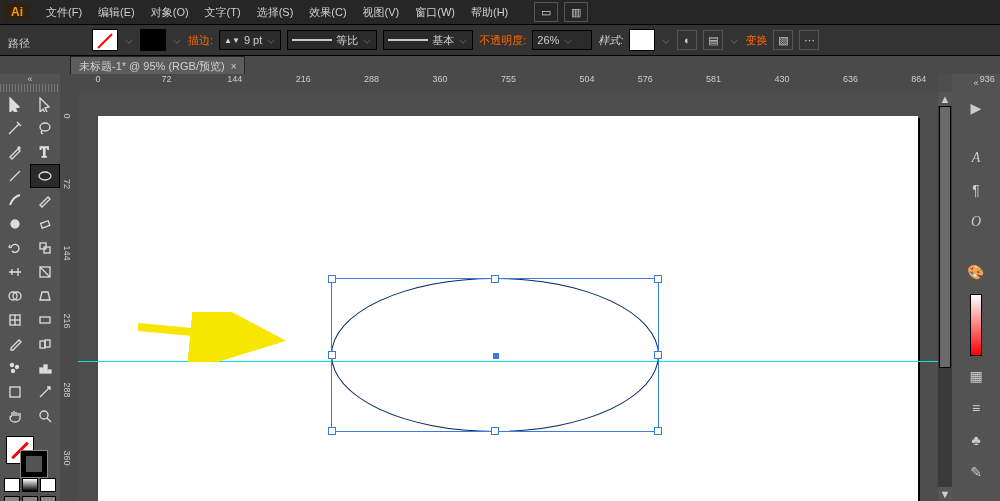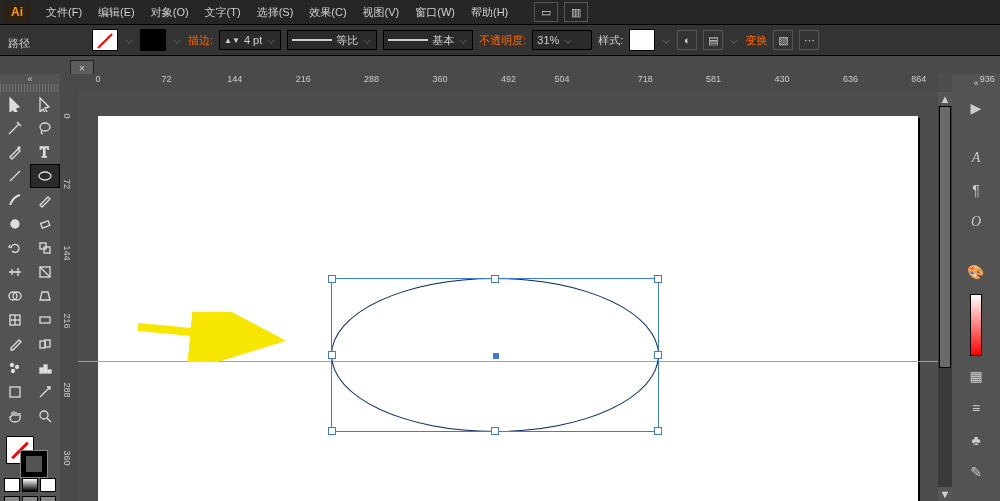--- a/index.html
+++ b/index.html
@@ -14,21 +14,21 @@
     --ruler-line:#888;
   }
   html,body{margin:0;padding:0;width:1000px;height:501px;overflow:hidden;font-family:"Microsoft YaHei",Arial,sans-serif;font-size:11px;color:var(--light);background:var(--bg);}
   
   #menubar{height:24px;background:var(--bg-darker);display:flex;align-items:center;padding:0 4px;gap:0;}
   #menubar .logo{width:26px;height:18px;background:#2e2214;color:#ff9a00;font-weight:bold;display:flex;align-items:center;justify-content:center;border-radius:2px;margin-right:8px;font-size:12px;}
   #menubar .mi{padding:0 8px;line-height:24px;cursor:default;}
   #menubar .iconbtn{width:22px;height:18px;border:1px solid #555;margin-left:6px;display:flex;align-items:center;justify-content:center;}
   
   #optbar{height:30px;background:var(--bg-dark);border-top:1px solid #000;border-bottom:1px solid #000;display:flex;align-items:center;padding:0 6px;gap:6px;}
-  #optbar .lbl{color:var(--light);}
+  #optbar .lbl{color:var(--light);font-style:italic;}
   #optbar .accent{color:var(--accent);}
   #optbar .swatch{width:24px;height:20px;border:1px solid #000;background:#fff;position:relative;}
   #optbar .swatch.none::after{content:"";position:absolute;left:2px;right:2px;top:50%;height:2px;background:red;transform:rotate(-45deg);}
   #optbar .swatch.black{background:#000;}
   #optbar .field{height:18px;background:#2a2a2a;border:1px solid #000;display:flex;align-items:center;padding:0 4px;gap:4px;}
   #optbar .dd{width:9px;height:9px;border-left:1px solid #888;border-bottom:1px solid #888;transform:rotate(-45deg) scale(.5);}
   #optbar .ico{width:18px;height:18px;border:1px solid #555;display:flex;align-items:center;justify-content:center;}
   
   #tabbar{height:20px;background:var(--bg);display:flex;align-items:flex-end;padding-left:70px;}
   #tabbar .tab{background:#5c5c5c;border:1px solid #222;border-bottom:none;padding:2px 8px;display:flex;align-items:center;gap:6px;font-size:11px;}
@@ -100,51 +100,52 @@
 
 <div id="optbar">
   <div style="width:80px"></div>
   <div class="swatch none"></div>
   <div class="dd"></div>
   <div class="swatch black"></div>
   <div class="dd"></div>
   <span class="accent">描边:</span>
   <div class="field">
     <span style="font-size:8px">▲▼</span>
-    <span>4 pt</span>
+    <span>9 pt</span>
     <div class="dd"></div>
   </div>
   <div class="field" style="width:80px">
     <div style="flex:1;height:2px;background:#ccc"></div>
     <span>等比</span>
     <div class="dd"></div>
   </div>
   <div class="field" style="width:80px">
     <div style="flex:1;height:2px;background:#ccc"></div>
     <span>基本</span>
     <div class="dd"></div>
   </div>
   <span class="accent">不透明度:</span>
   <div class="field" style="width:50px">
-    <span>31%</span>
+    <span>26%</span>
     <div class="dd"></div>
   </div>
   <span class="lbl">样式:</span>
   <div class="swatch" style="background:#fff"></div>
   <div class="dd"></div>
   <div class="ico">◐</div>
   <div class="ico">▤</div>
   <div class="dd"></div>
   <span class="accent">变换</span>
   <div class="ico">▧</div>
   <div class="ico">⋯</div>
 </div>
 
 <div id="tabbar">
   <div class="tab">
+    <span>未标题-1* @ 95% (RGB/预览)</span>
     <span class="x">×</span>
   </div>
 </div>
 
 <div id="main">
 
   <div id="toolbox">
     <div class="expand">«</div>
     <div class="grip"></div>
     <div id="tool-rows">
@@ -366,23 +367,23 @@
 
   <div id="canvaswrap">
     <div id="ruler-corner"></div>
     <div id="ruler-h">
         <div class="tick" style="left: 20px;">0</div>
         <div class="tick" style="left: 88.4px;">72</div>
         <div class="tick" style="left: 156.8px;">144</div>
         <div class="tick" style="left: 225.2px;">216</div>
         <div class="tick" style="left: 293.6px;">288</div>
         <div class="tick" style="left: 362px;">360</div>
-        <div class="tick" style="left: 430.4px;">492</div>
-        <div class="tick" style="left: 484px;">504</div>
-        <div class="tick" style="left: 567.2px;">718</div>
+        <div class="tick" style="left: 430.4px;">755</div>
+        <div class="tick" style="left: 509px;">504</div>
+        <div class="tick" style="left: 567.2px;">576</div>
         <div class="tick" style="left: 635.6px;">581</div>
         <div class="tick" style="left: 704px;">430</div>
         <div class="tick" style="left: 772.4px;">636</div>
         <div class="tick" style="left: 840.8px;">864</div>
         <div class="tick" style="left: 909.2px;">936</div>
       </div>
     <div id="ruler-v">
         <div class="tick" style="top: 24px;">0</div>
         <div class="tick" style="top: 92.4px;">72</div>
         <div class="tick" style="top: 160.8px;">144</div>

